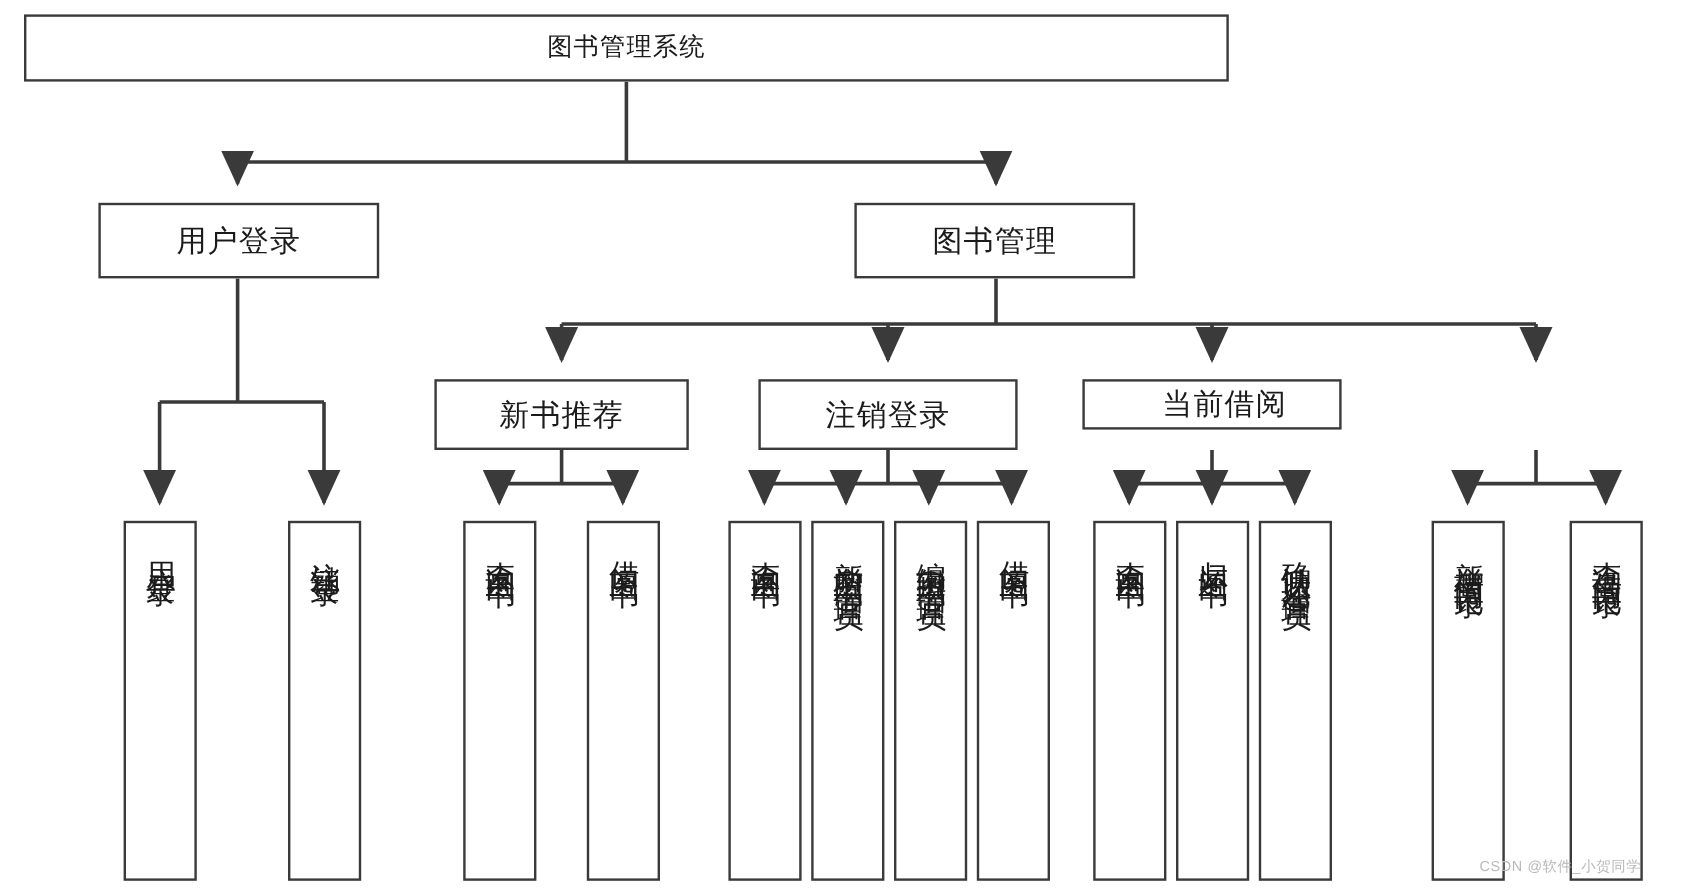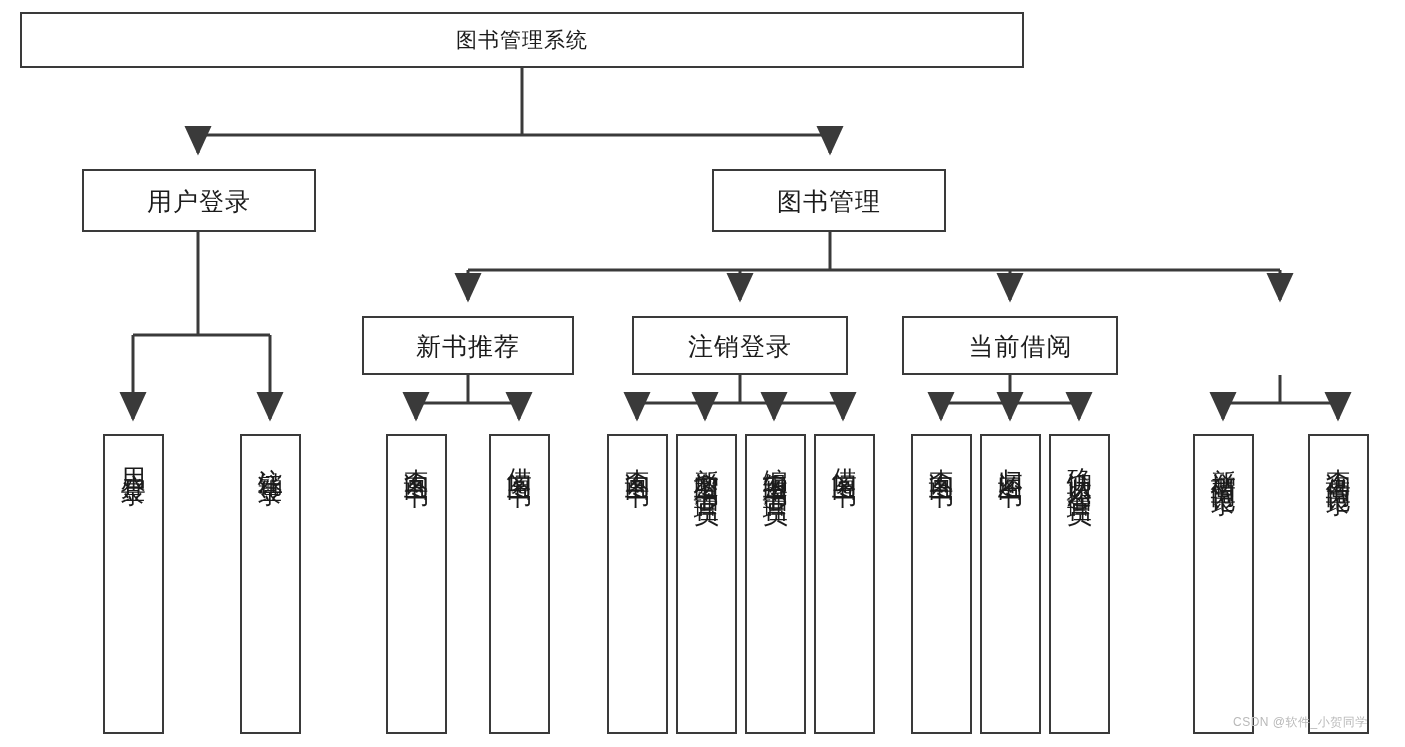--- a/index.html
+++ b/index.html
@@ -146,21 +146,21 @@
   <div class="node horiz" style="left:712px; top:169px; width:234px; height:63px;">
     <span class="label">图书管理</span>
   </div>
 
   <div class="node horiz" style="left:362px; top:316px; width:212px; height:59px;">
     <span class="label">新书推荐</span>
   </div>
   <div class="node horiz" style="left:632px; top:316px; width:216px; height:59px;">
     <span class="label">注销登录</span>
   </div>
-  <div class="node horiz" style="left:902px; top:316px; width:216px; height:59px;padding-left:21px;">
+  <div class="node horiz" style="left:902px; top:316px; width:216px; height:42px;padding-left:21px;">
     <span class="label">当前借阅</span>
   </div>
 
   <div class="node vert" style="left:103px; top:434px; width:61px; height:300px;">
     <span class="label">用户登录</span>
   </div>
   <div class="node vert" style="left:240px; top:434px; width:61px; height:300px;">
     <span class="label">注销登录</span>
   </div>
 

